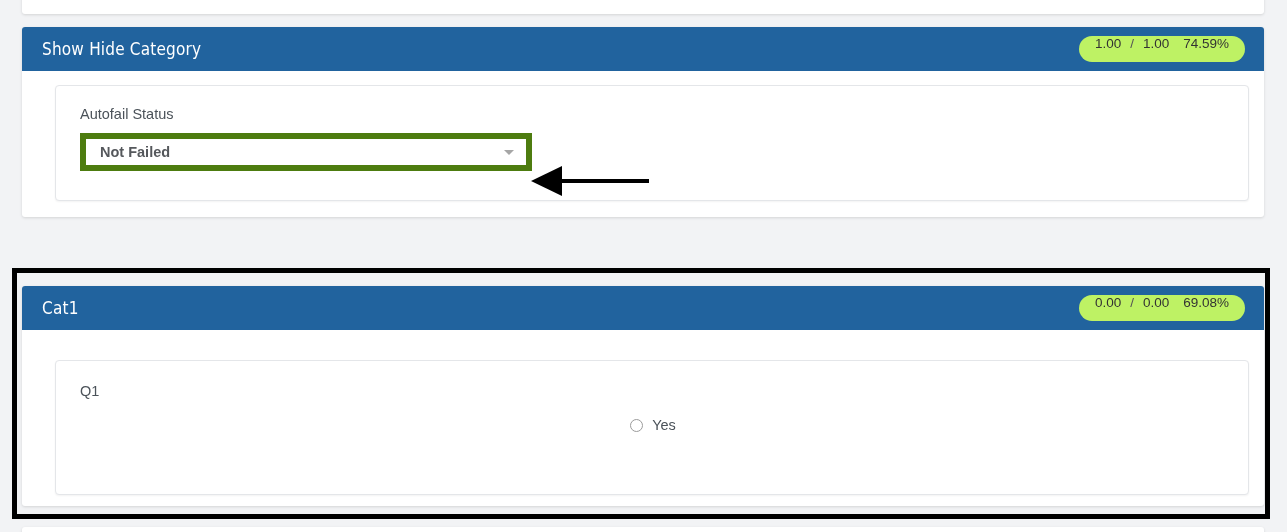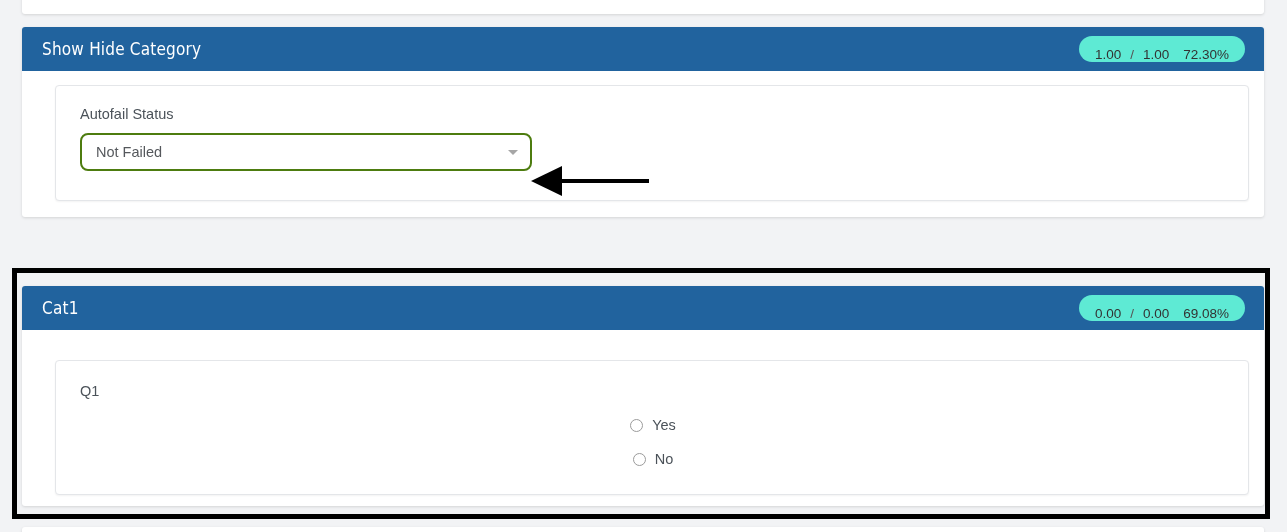--- a/index.html
+++ b/index.html
@@ -77,25 +77,25 @@
     color: #ffffff;
     font-size: 17px;
     font-family: "DejaVu Sans Condensed", "Liberation Sans Narrow", "Liberation Sans", sans-serif;
     font-stretch: condensed;
     letter-spacing: 0.2px;
     white-space: nowrap;
   }
 
   
   .score-pill {
-    background: #5eead4;
+    background: #bef264;
     border-radius: 14px;
     height: 26px;
     display: flex;
-    align-items: flex-end;
+    align-items: flex-start;
     padding: 0 16px;
     box-sizing: border-box;
     color: #333333;
     font-size: 13.5px;
     white-space: nowrap;
   }
   .score-pill span { display: inline-block; }
   .score-sep { color: #555; margin: 0 9px; }
   .score-den { margin-right: 14px; }
 
@@ -127,28 +127,29 @@
   
   .field-label {
     color: #4b5259;
     font-size: 14.5px;
     margin-bottom: 11px;
   }
   .select-box {
     position: relative;
     width: 452px;
     height: 38px;
-    border: 2px solid #4d7c0f;
-    border-radius: 8px;
+    border: 6px solid #4d7c0f;
+    border-radius: 0;
     background: #ffffff;
     display: flex;
     align-items: center;
     padding: 0 30px 0 14px;
     box-sizing: border-box;
     cursor: pointer;
+    font-weight: bold;
   }
   .select-value {
     color: #55585c;
     font-size: 14.5px;
   }
   .select-caret {
     position: absolute;
     right: 12px;
     top: 50%;
     margin-top: -2px;
@@ -216,21 +217,21 @@
 
   <div class="card card-showhide">
 
     <div class="panel-header">
       <div class="panel-title">Show Hide Category</div>
 
       <div class="score-pill">
         <span>1.00</span>
         <span class="score-sep">/</span>
         <span class="score-den">1.00</span>
-        <span>72.30%</span>
+        <span>74.59%</span>
       </div>
     </div>
 
     <div class="card-body">
       <div class="inner-panel inner-panel-autofail">
 
         <div class="field-label">Autofail Status</div>
 
         <div class="select-box">
           <span class="select-value">Not Failed</span>
@@ -257,24 +258,20 @@
     <div class="card-body">
       <div class="inner-panel inner-panel-q1">
 
         <div class="question-label">Q1</div>
 
         <div class="radio-row">
           <span class="radio-circle"></span>
           <span class="radio-text">Yes</span>
         </div>
 
-        <div class="radio-row">
-          <span class="radio-circle"></span>
-          <span class="radio-text">No</span>
-        </div>
 
       </div>
     </div>
   </div>
 
   <div class="card card-bottom-partial"></div>
 
   <div class="annot-box"></div>
 
   <svg class="annot-arrow" viewBox="0 0 118 36">

